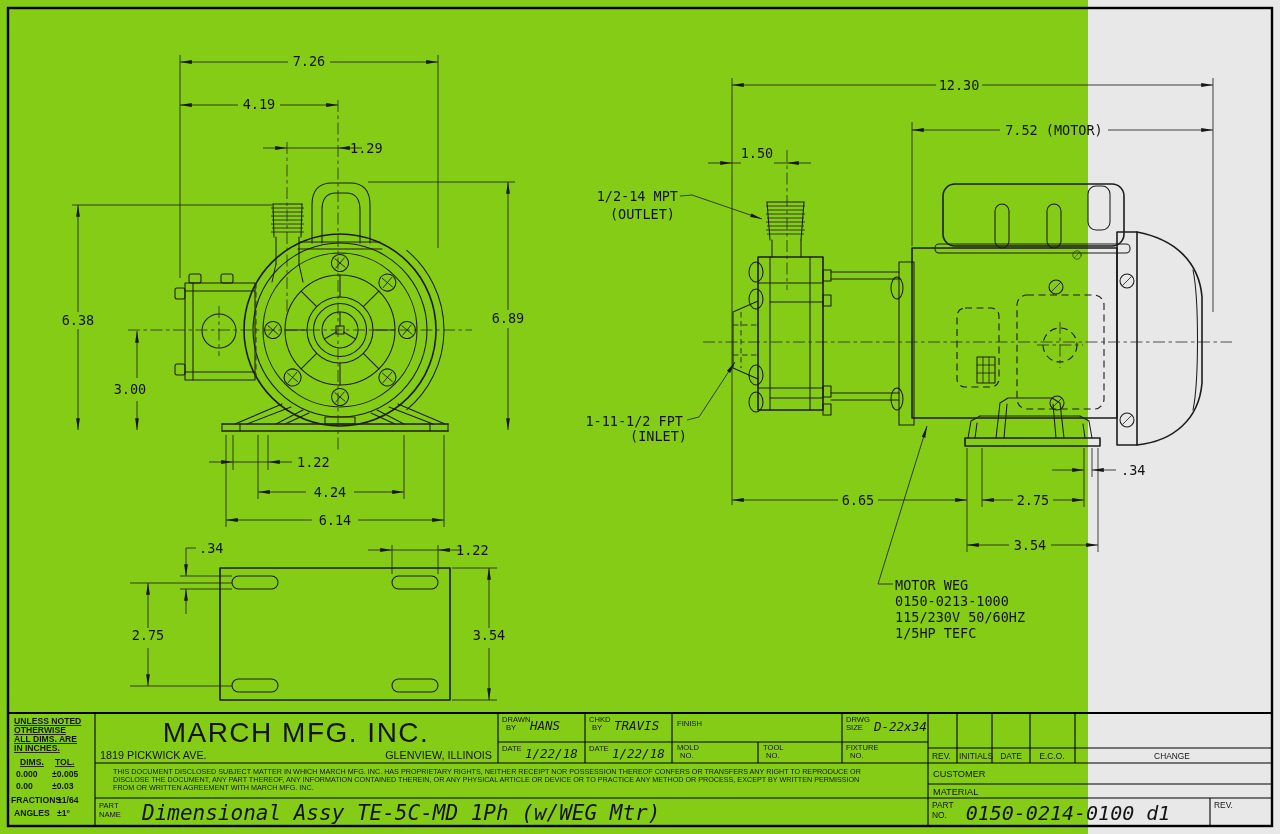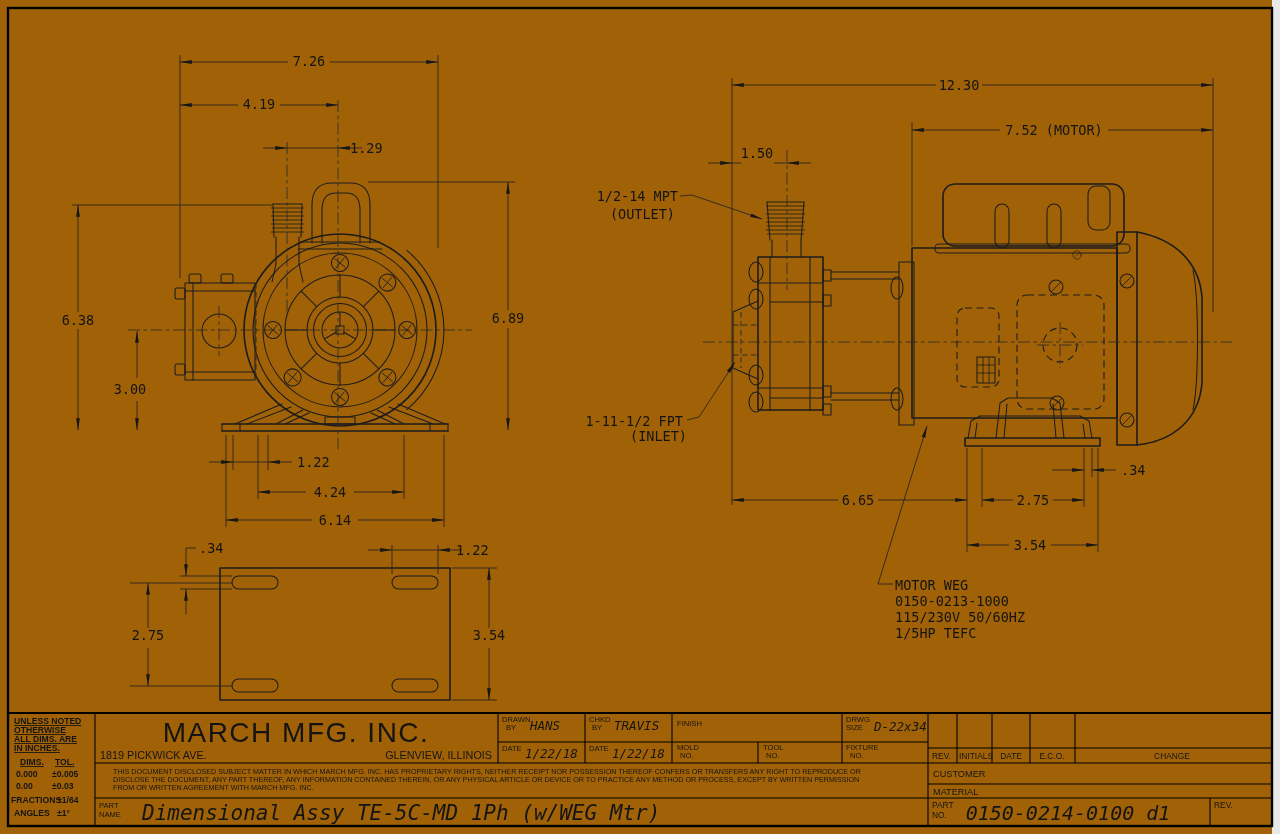--- a/index.html
+++ b/index.html
@@ -1,16 +1,16 @@
 <!DOCTYPE html>
 <html><head>
 <meta charset="utf-8">
 <style>
   html,body{margin:0;padding:0;background:#e8e8e8;}
-  #page{position:relative;width:1272px;height:834px;background:#a16207;font-family:"Liberation Sans",sans-serif;}
+  #page{position:relative;width:1088px;height:834px;background:#84cc16;font-family:"Liberation Sans",sans-serif;}
   svg{position:absolute;left:0;top:0;}
   .s{fill:none;stroke:#1c1c1c;stroke-width:1.05;stroke-linecap:round;stroke-linejoin:round;}
   .s2{fill:none;stroke:#1c1c1c;stroke-width:1.6;stroke-linecap:round;stroke-linejoin:round;}
   .thin{fill:none;stroke:#1c1c1c;stroke-width:.8;}
   .dim{fill:none;stroke:#222;stroke-width:.85;}
   .cl{fill:none;stroke:#2a2a2a;stroke-width:.8;stroke-dasharray:12 3.5 3.5 3.5;}
   .hid{fill:none;stroke:#2a2a2a;stroke-width:.95;stroke-dasharray:5.5 3.5;}
   .dsh{fill:none;stroke:#1c1c1c;stroke-width:1.1;stroke-dasharray:7 4.5;}
   .bord{fill:none;stroke:#000;stroke-width:2.4;}
   .tbl{fill:none;stroke:#000;stroke-width:1.1;}

